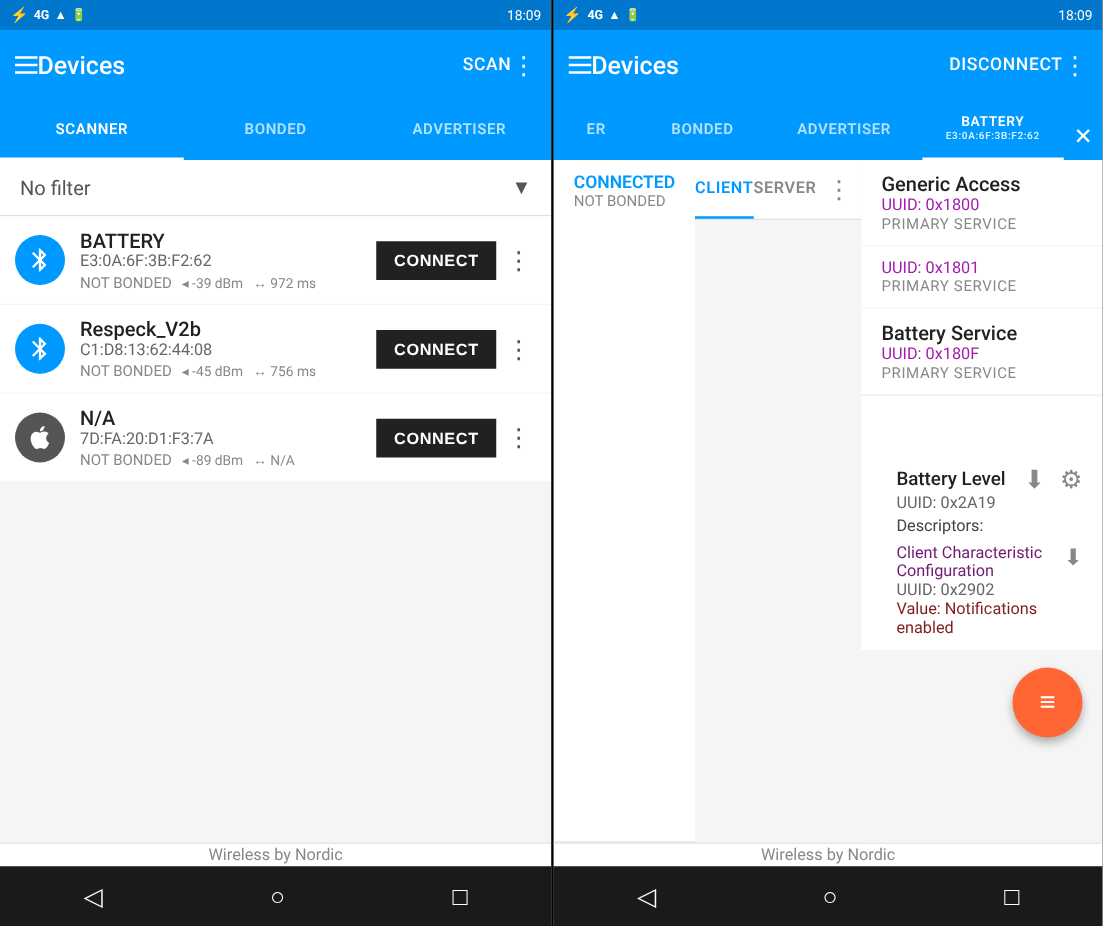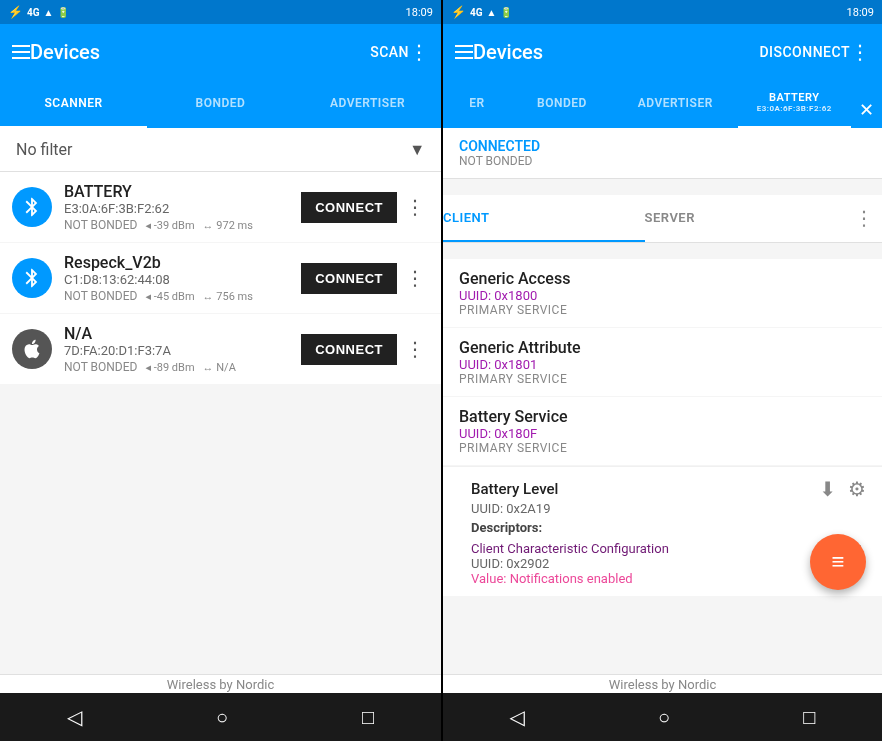--- a/index.html
+++ b/index.html
@@ -72,40 +72,40 @@
 
     
     .service-list { flex: 1; overflow-y: auto; background: #f5f5f5; }
     .service-item { background: white; margin-bottom: 1px; padding: 10px 16px; }
     .service-name { font-size: 16px; font-weight: 500; color: #212121; }
     .service-uuid { font-size: 13px; color: #a21caf; }
     .service-type { font-size: 12px; color: #888; letter-spacing: 0.5px; }
 
     
     .characteristic { background: white; margin-left: 0; padding: 10px 16px 10px 28px; border-top: 1px solid #f0f0f0; }
-    .char-header { display: flex; align-items: center; justify-content: space-between; }
+    .char-header { display: flex; align-items: center; justify-content: space-between; margin-top: 44px; }
     .char-name { font-size: 15px; font-weight: 500; color: #212121; }
     .char-actions { display: flex; gap: 12px; }
     .char-action-btn { color: #888; font-size: 20px; cursor: pointer; }
     .char-uuid { font-size: 13px; color: #666; }
     .char-props { font-size: 13px; color: #666; }
     .char-value { font-size: 13px; color: #666; }
-    .char-desc-label { font-size: 13px; font-weight: 700; color: #444; margin-top: 4px; }
+    .char-desc-label { font-size: 13px; font-weight: 400; color: #444; margin-top: 4px; }
     .descriptor { margin-top: 6px; display: flex; align-items: flex-start; justify-content: space-between; }
     .desc-info { flex: 1; }
     .desc-name { font-size: 13px; color: #701a75; }
     .desc-uuid { font-size: 13px; color: #666; }
-    .desc-value { font-size: 13px; color: #ec4899; }
+    .desc-value { font-size: 13px; color: #7f1d1d; }
     .desc-download { color: #888; font-size: 18px; cursor: pointer; }
 
     
     .fab { position: absolute; bottom: 84px; right: 16px; width: 56px; height: 56px; border-radius: 50%; background: #ff6633; display: flex; align-items: center; justify-content: center; cursor: pointer; box-shadow: 0 4px 8px rgba(0,0,0,0.3); }
     .fab-icon { color: white; font-size: 22px; }
 
-    .right-panel-body { flex: 1; display: flex; flex-direction: column; position: relative; gap: 16px; }
+    .right-panel-body { flex: 1; display: flex; position: relative; }
   </style>
 </head>
 <body>
 
 <div class="panel">
 
   <div class="status-bar">
     <div class="status-bar-left">
       <span style="color:white;font-size:12px;">⚡</span>
       <span style="color:white;font-size:10px;font-weight:bold;">4G</span>
@@ -284,21 +284,20 @@
 
     <div class="service-list">
 
       <div class="service-item">
         <div class="service-name">Generic Access</div>
         <div class="service-uuid">UUID: 0x1800</div>
         <div class="service-type">PRIMARY SERVICE</div>
       </div>
 
       <div class="service-item">
-        <div class="service-name">Generic Attribute</div>
         <div class="service-uuid">UUID: 0x1801</div>
         <div class="service-type">PRIMARY SERVICE</div>
       </div>
 
       <div class="service-item">
         <div class="service-name">Battery Service</div>
         <div class="service-uuid">UUID: 0x180F</div>
         <div class="service-type">PRIMARY SERVICE</div>
       </div>
 

